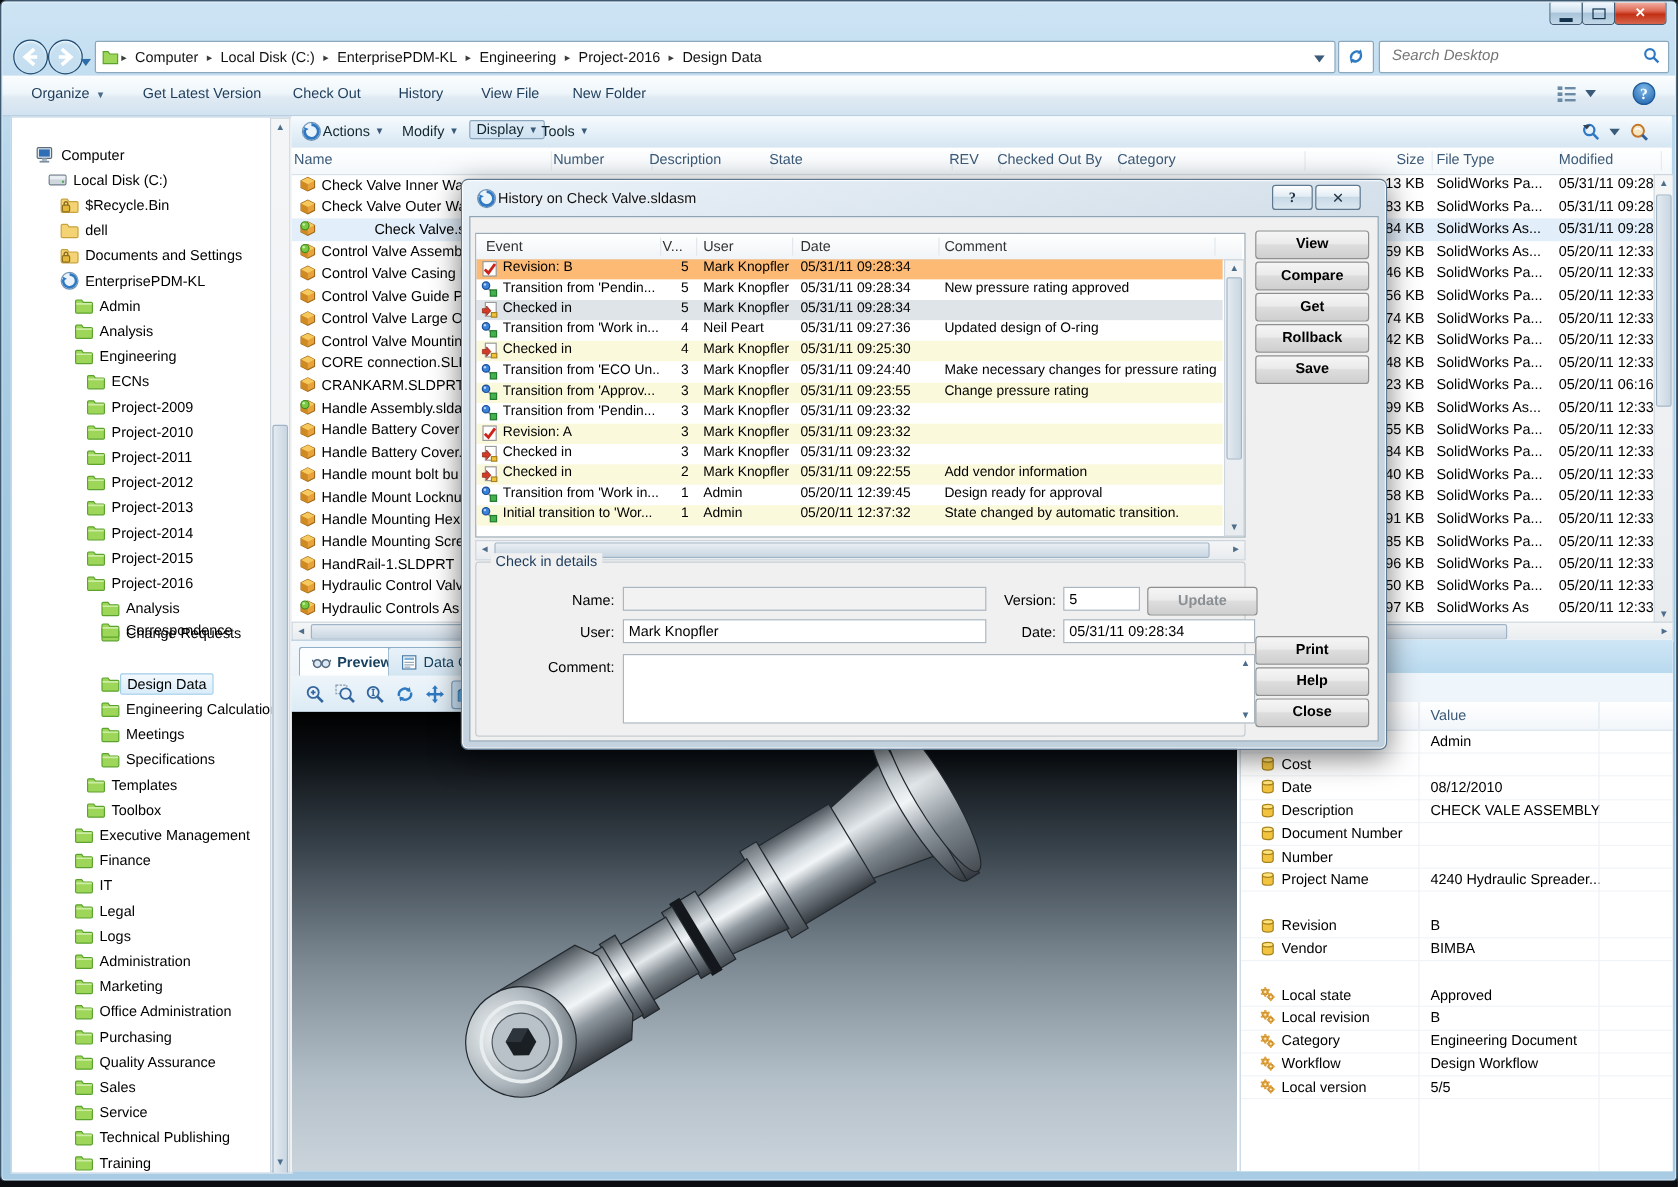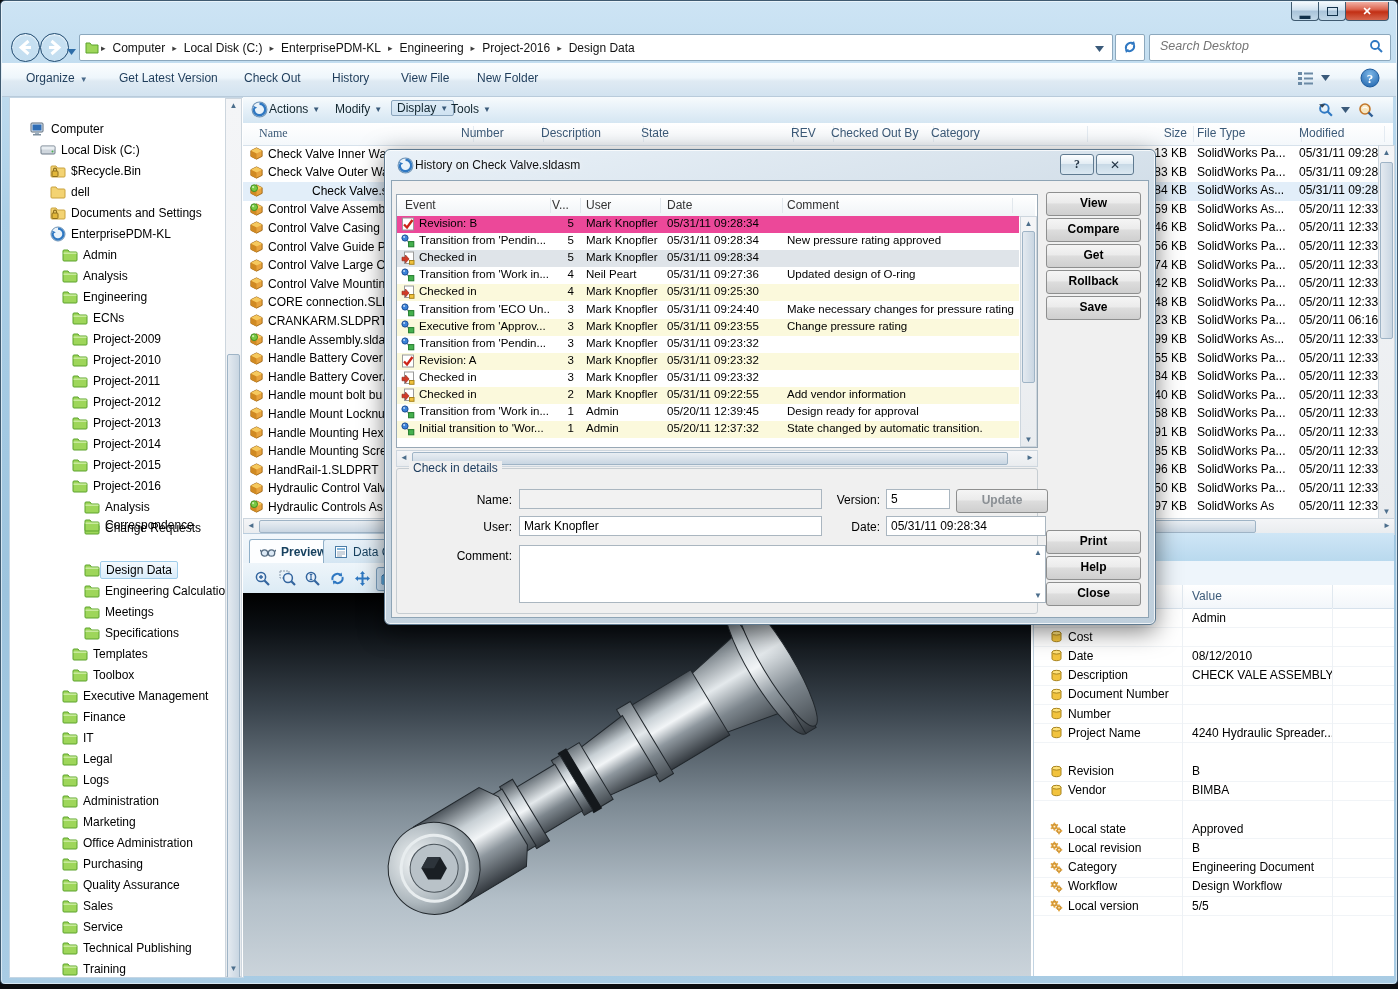--- a/index.html
+++ b/index.html
@@ -613,21 +613,21 @@
           </svg>
         <svg width="18" height="16" viewBox="0 0 16 16">
             <circle cx="7" cy="7" r="5" fill="#f6e6c0" stroke="#c2762a" stroke-width="1.6"></circle>
             <path d="M10.5 10.5 L14.5 14.5" stroke="#2f5f96" stroke-width="2.4"></path>
             <path d="M4.5 6.5 a3 3 0 0 1 5 0" fill="none" stroke="#fff" stroke-width="1.2"></path>
           </svg>
       </span>
     </div>
     <div class="colhdr">
         <div id="filecols">
-          <span class="colcell" style="left: 16px; width: 208px; font-family: Liberation Serif, serif;">Name</span>
+          <span class="colcell" style="left: 2px; width: 208px;">Name</span>
           <span class="colcell" style="left: 218px; width: 76px;">Number</span>
           <span class="colcell" style="left: 298px; width: 96px;">Description</span>
           <span class="colcell" style="left: 398px; width: 146px;">State</span>
           <span class="colcell" style="left: 548px; width: 36px;">REV</span>
           <span class="colcell" style="left: 588px; width: 96px;">Checked Out By</span>
           <span class="colcell" style="left: 688px; width: 150px;">Category</span>
           <span class="colcell" style="left: 848px; width: 96px; text-align: right;">Size</span>
           <span class="colcell" style="left: 954px; width: 98px;">File Type</span>
           <span class="colcell" style="left: 1056px; width: 79px;">Modified</span>
         </div>
@@ -1354,21 +1354,21 @@
       <div class="evhdr">
           <div id="evcols">
             <span class="evhcell" style="left: 8px; width: 145px;">Event</span>
             <span class="evhcell" style="left: 155px; width: 28px;">V...</span>
             <span class="evhcell" style="left: 189px; width: 74px;">User</span>
             <span class="evhcell" style="left: 270px; width: 115px;">Date</span>
             <span class="evhcell" style="left: 390px; width: 225px;">Comment</span>
           </div>
         </div>
       <div id="evrows" class="abs" style="left:0;top:21px;width:622px;height:229px;overflow:hidden;">
-          <div class="evrow" style="top: 0px; background: #ec4899;">
+          <div class="evrow" style="top: 0px; background: #fdba74;">
             <span style="position: absolute; left: 4px; top: 1px; display: flex;">
               <svg width="14" height="14" viewBox="0 0 14 14">
                 <rect x="1.5" y="1" width="11" height="12" fill="#fff" stroke="#9a9a9a"></rect>
                 <path d="M3 7.5 L6 10.5 L11.5 3" fill="none" stroke="#cc2418" stroke-width="2.4"></path>
               </svg>
             </span>
             <span class="evcell" style="left: 22px; width: 130px;">Revision: B</span>
             <span class="evcell" style="left: 155px; width: 22px; text-align: right;">5</span>
             <span class="evcell" style="left: 189px; width: 78px;">Mark Knopfler</span>
             <span class="evcell" style="left: 270px; width: 116px;">05/31/11 09:28:34</span>
@@ -1449,21 +1449,21 @@
           </div>
           <div class="evrow" style="top: 102.6px; background: rgb(251, 249, 220);">
             <span style="position: absolute; left: 4px; top: 1px; display: flex;">
               <svg width="14" height="14" viewBox="0 0 14 14">
                 <path d="M4.5 5 L9.5 10" stroke="#8a9aa8" stroke-width="1.4"></path>
                 <circle cx="4" cy="4" r="3.1" fill="#3b82d9" stroke="#1c4f96"></circle>
                 <circle cx="3.1" cy="3.1" r="1" fill="#bcd8f5"></circle>
                 <rect x="7.6" y="7.6" width="5.2" height="5.2" fill="#45b14e" stroke="#1f7a2a"></rect>
               </svg>
             </span>
-            <span class="evcell" style="left: 22px; width: 130px;">Executive from 'Approv...</span>
+            <span class="evcell" style="left: 22px; width: 130px;">Transition from 'Approv...</span>
             <span class="evcell" style="left: 155px; width: 22px; text-align: right;">3</span>
             <span class="evcell" style="left: 189px; width: 78px;">Mark Knopfler</span>
             <span class="evcell" style="left: 270px; width: 116px;">05/31/11 09:23:55</span>
             <span class="evcell" style="left: 390px; width: 228px;">Change pressure rating</span>
           </div>
           <div class="evrow" style="top: 119.7px; background: rgb(255, 255, 255);">
             <span style="position: absolute; left: 4px; top: 1px; display: flex;">
               <svg width="14" height="14" viewBox="0 0 14 14">
                 <path d="M4.5 5 L9.5 10" stroke="#8a9aa8" stroke-width="1.4"></path>
                 <circle cx="4" cy="4" r="3.1" fill="#3b82d9" stroke="#1c4f96"></circle>

